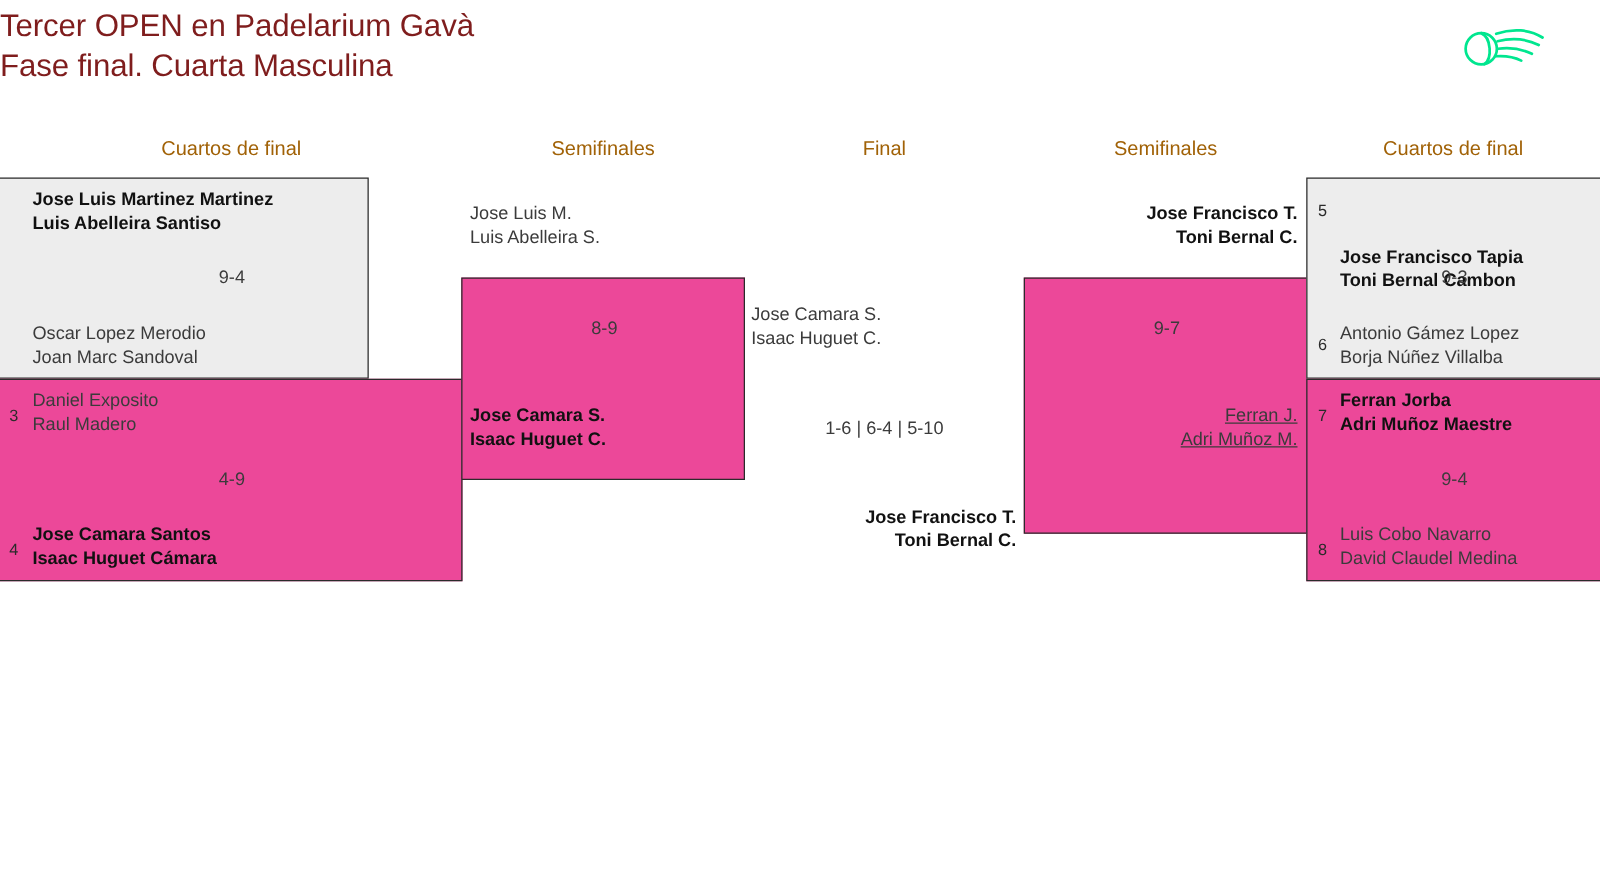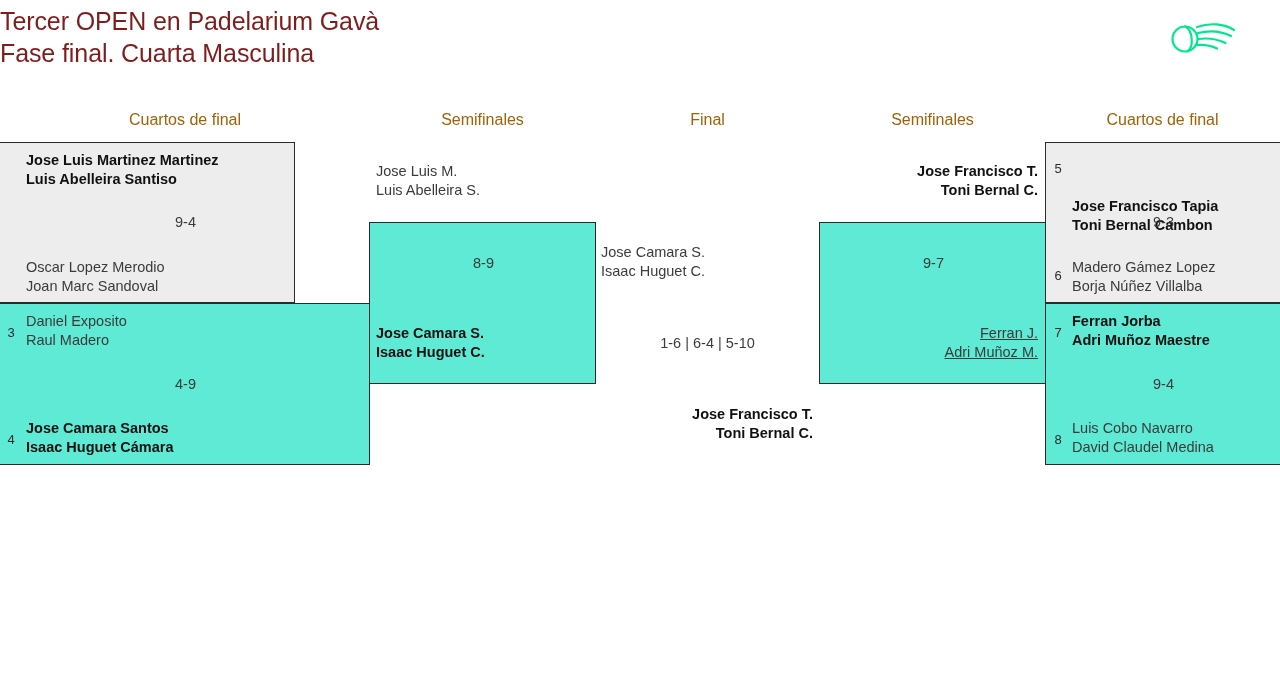--- a/index.html
+++ b/index.html
@@ -49,21 +49,21 @@
     color: #a16207;
     text-align: center;
     white-space: nowrap;
   }
 
   
   .match-box {
     position: absolute;
     box-sizing: border-box;
     border: 1.6px solid #2b2b2b;
-    background: #5eead4;
+    background: #ec4899;
   }
   .match-box.shaded {
     background: #ededed;
   }
 
   
   .seed {
     position: absolute;
     font-size: 13px;
     line-height: 15px;
@@ -144,32 +144,32 @@
 <div class="match-box" style="left:369px; top:222px; width:227px; height:162px;">
   <div class="score" style="left:0px; top:31px; width:227px; text-align:center;">8-9</div>
 </div>
 <div class="team" style="left:376px; top:162px;"><span>Jose Luis M.</span><br><span>Luis Abelleira S.</span></div>
 <div class="team winner" style="left:376px; top:324px;"><span>Jose Camara S.</span><br><span>Isaac Huguet C.</span></div>
 
 <div class="team" style="left:601px; top:243px;"><span>Jose Camara S.</span><br><span>Isaac Huguet C.</span></div>
 <div class="score" style="left:595px; top:334px; width:225px; text-align:center;">1-6 | 6-4 | 5-10</div>
 <div class="team winner align-right" style="left:595px; top:405px; width:218px;"><span>Jose Francisco T.</span><br><span>Toni Bernal C.</span></div>
 
-<div class="match-box" style="left:819px; top:222px; width:227px; height:162px;">
+<div class="match-box" style="left:819px; top:222px; width:227px; height:205px;">
   <div class="score" style="left:0px; top:31px; width:227px; text-align:center;">9-7</div>
 </div>
 <div class="team winner align-right" style="left:820px; top:162px; width:218px;"><span>Jose Francisco T.</span><br><span>Toni Bernal C.</span></div>
 <div class="team align-right" style="left:820px; top:324px; width:218px;text-decoration:underline;"><span>Ferran J.</span><br><span>Adri Muñoz M.</span></div>
 
 <div class="match-box shaded" style="left:1045px; top:142px; width:250px; height:161px;">
   <div class="seed" style="left:3px; top:18px;">5</div>
   <div class="team winner" style="left:26px; top:8px;margin-top:46px;"><span>Jose Francisco Tapia</span><br><span>Toni Bernal Cambon</span></div>
   <div class="score" style="left:0px; top:70px; width:235px; text-align:center;">9-3</div>
   <div class="seed" style="left:3px; top:125px;">6</div>
-  <div class="team" style="left:26px; top:115px;"><span>Madero Gámez Lopez</span><br><span>Borja Núñez Villalba</span></div>
+  <div class="team" style="left:26px; top:115px;"><span>Antonio Gámez Lopez</span><br><span>Borja Núñez Villalba</span></div>
 </div>
 
 <div class="match-box" style="left:1045px; top:303px; width:250px; height:162px;">
   <div class="seed" style="left:3px; top:21px;">7</div>
   <div class="team winner" style="left:26px; top:8px;"><span>Ferran Jorba</span><br><span>Adri Muñoz Maestre</span></div>
   <div class="score" style="left:0px; top:71px; width:235px; text-align:center;">9-4</div>
   <div class="seed" style="left:3px; top:128px;">8</div>
   <div class="team" style="left:26px; top:115px;"><span>Luis Cobo Navarro</span><br><span>David Claudel Medina</span></div>
 </div>
 

